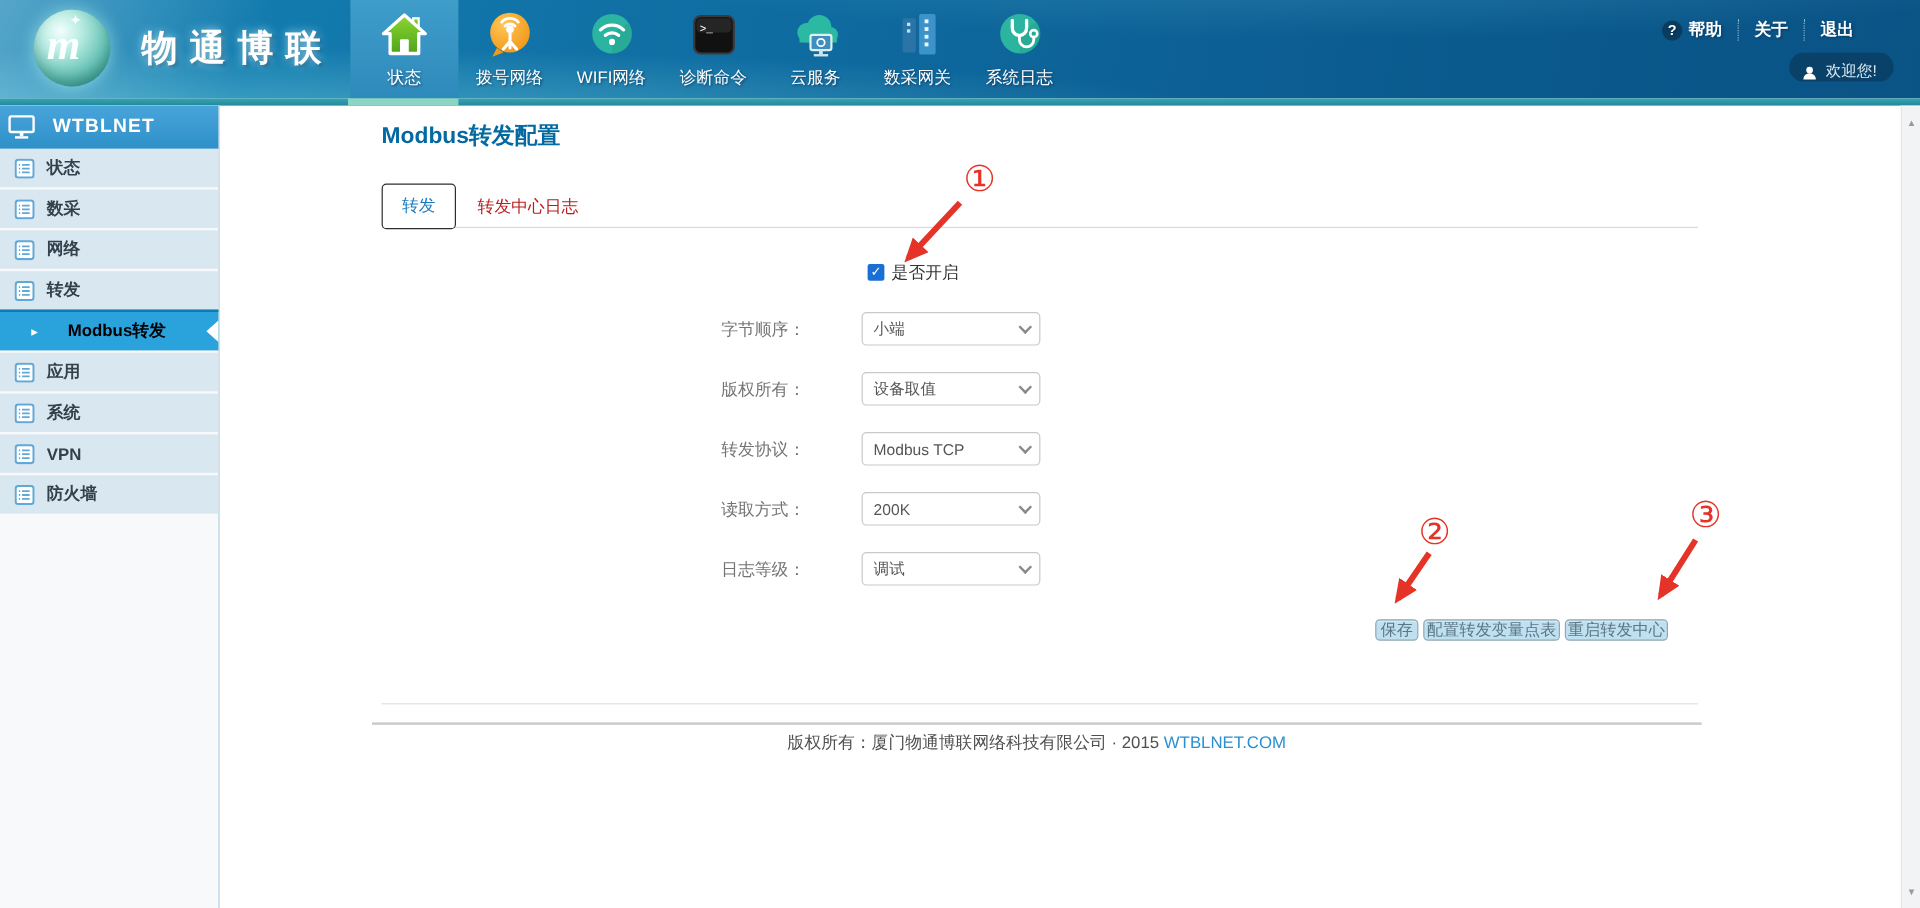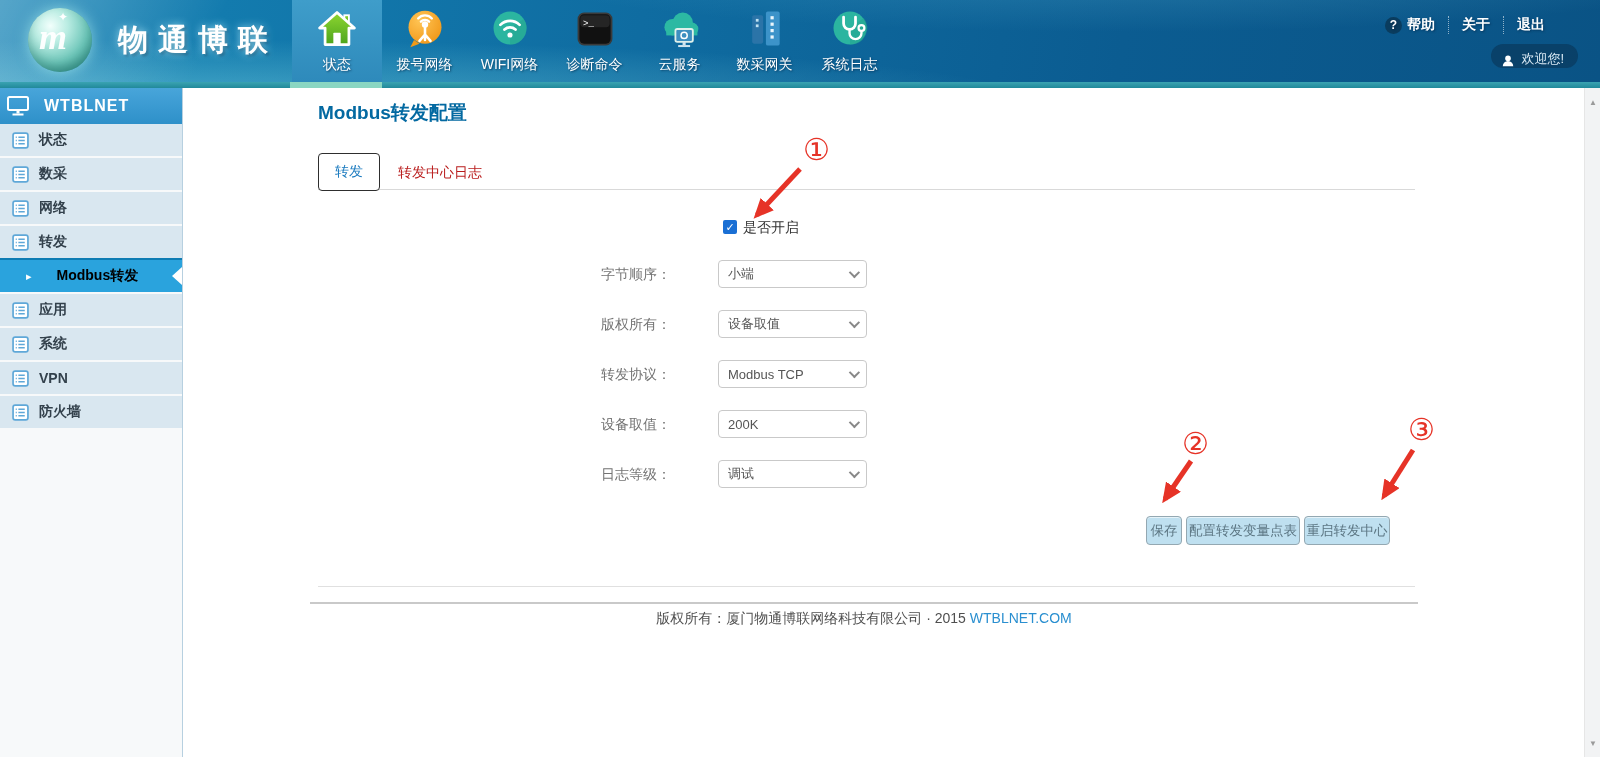--- a/index.html
+++ b/index.html
@@ -79,21 +79,21 @@
   .checkbox-label { position:absolute; left:743px; top:219px; font-size:14px; color:#333; }
 
   .field-label { position:absolute; left:560px; width:152px; height:28px; line-height:28px; text-align:center;
     font-size:14px; color:#737373; }
   .select { position:absolute; left:718px; width:149px; height:28px; border:1px solid #c9c9c9; border-radius:4px;
     background:#fff; display:flex; align-items:center; padding:0 9px; cursor:pointer; }
   .select-value { flex:1; font-size:13px; color:#555; white-space:nowrap; overflow:hidden; }
   .chev { width:8px; height:8px; border-right:2px solid #888; border-bottom:2px solid #888;
     transform:rotate(45deg) translateY(-2px); }
 
-  .btn { position:absolute; top:516px; height:29px; background:#bfe0f0; border:1px solid #94a8b2;
+  .btn { position:absolute; top:516px; height:18px; background:#bfe0f0; border:1px solid #94a8b2;
     border-radius:4px; color:#5c7683; font-size:13.5px; display:flex; align-items:center; justify-content:center;
     cursor:pointer; box-shadow:inset 0 1px 0 rgba(255,255,255,.6); }
   .btn-save { left:1146px; width:36px; }
   .btn-cfg { left:1186px; width:114px; }
   .btn-restart { left:1304px; width:86px; }
 
   .divider-1 { position:absolute; left:318px; top:586px; width:1097px; height:1px; background:#e0e0e0; }
   .divider-2 { position:absolute; left:310px; top:602px; width:1108px; height:2px; background:#c9c9c9; }
   .footer { position:absolute; left:310px; top:610px; width:1108px; text-align:center; font-size:14px;
     color:#4f4f4f; }
@@ -356,21 +356,21 @@
     <span class="select-value">设备取值</span>
     <span class="chev"></span>
   </div>
 
   <div class="field-label" style="top:360px">转发协议：</div>
   <div class="select" style="top:360px">
     <span class="select-value">Modbus TCP</span>
     <span class="chev"></span>
   </div>
 
-  <div class="field-label" style="top:410px">设备取值：</div>
+  <div class="field-label" style="top:410px">读取方式：</div>
   <div class="select" style="top:410px">
     <span class="select-value">200K</span>
     <span class="chev"></span>
   </div>
 
   <div class="field-label" style="top:460px">日志等级：</div>
   <div class="select" style="top:460px">
     <span class="select-value">调试</span>
     <span class="chev"></span>
   </div>

